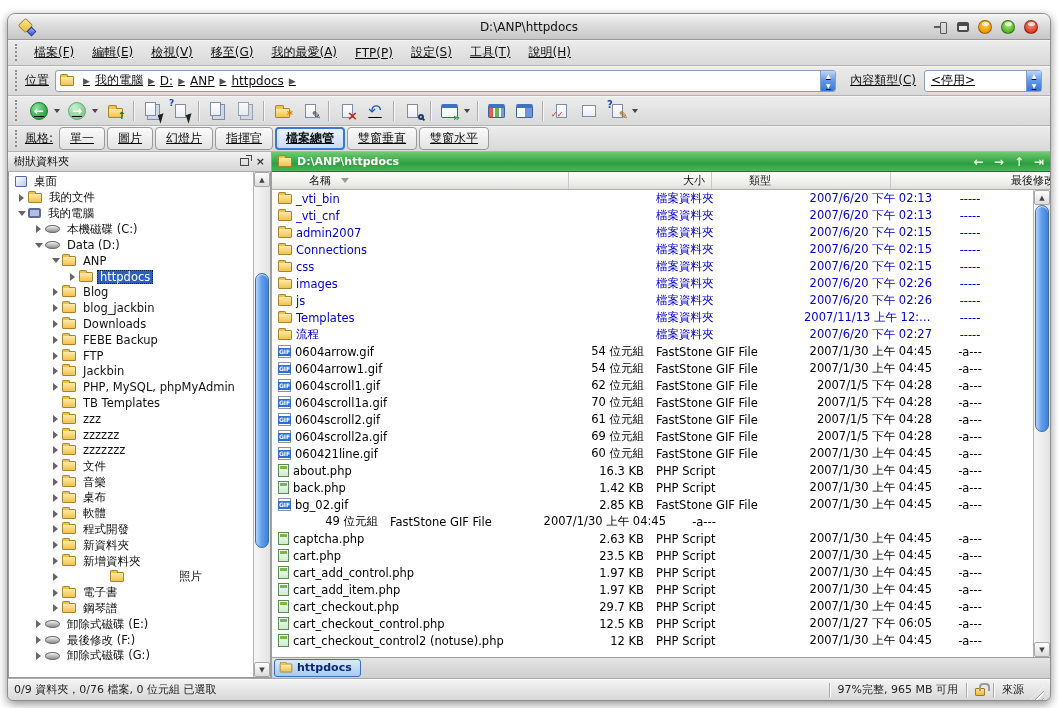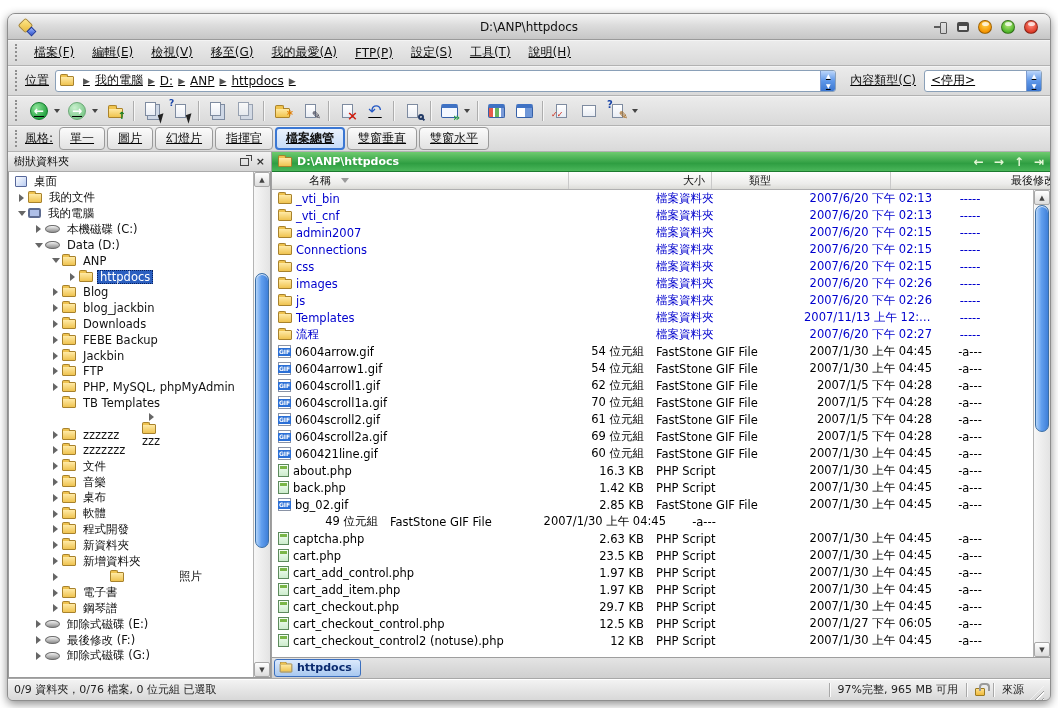--- a/index.html
+++ b/index.html
@@ -432,38 +432,38 @@
               <span class="tlabel">Downloads</span>
             </div>
             <div class="trow" style="padding-left: 40px;">
               <span class="exp c"></span>
               <span class="ic-folder tico"></span>
               <span class="tlabel">FEBE Backup</span>
             </div>
             <div class="trow" style="padding-left: 40px;">
               <span class="exp c"></span>
               <span class="ic-folder tico"></span>
+              <span class="tlabel">FTP</span>
+            </div>
+            <div class="trow" style="padding-left: 40px;">
+              <span class="exp c"></span>
+              <span class="ic-folder tico"></span>
               <span class="tlabel">Jackbin</span>
             </div>
             <div class="trow" style="padding-left: 40px;">
               <span class="exp c"></span>
               <span class="ic-folder tico"></span>
-              <span class="tlabel">FTP</span>
-            </div>
-            <div class="trow" style="padding-left: 40px;">
-              <span class="exp c"></span>
-              <span class="ic-folder tico"></span>
               <span class="tlabel">PHP, MySQL, phpMyAdmin</span>
             </div>
             <div class="trow" style="padding-left: 40px;">
               <span class="exp"></span>
               <span class="ic-folder tico"></span>
               <span class="tlabel">TB Templates</span>
             </div>
-            <div class="trow" style="padding-left: 40px; flex-direction: column;">
+            <div class="trow" style="padding-left: 40px;">
               <span class="exp c"></span>
               <span class="ic-folder tico"></span>
               <span class="tlabel">zzz</span>
             </div>
             <div class="trow" style="padding-left: 40px; text-align: right;">
               <span class="exp c"></span>
               <span class="ic-folder tico"></span>
               <span class="tlabel">zzzzzz</span>
             </div>
             <div class="trow" style="padding-left: 40px;">

